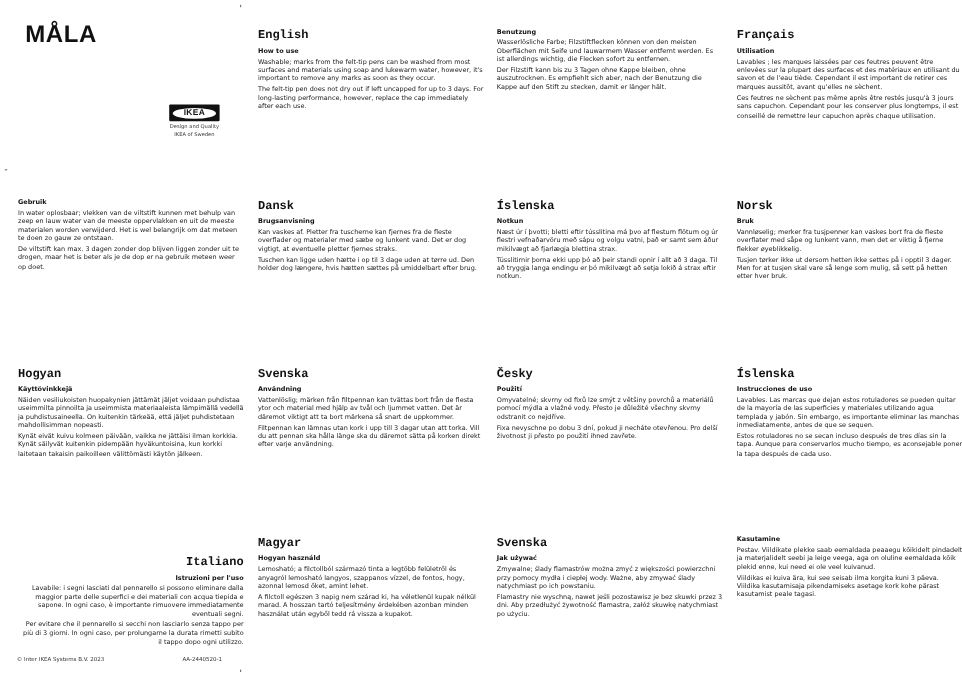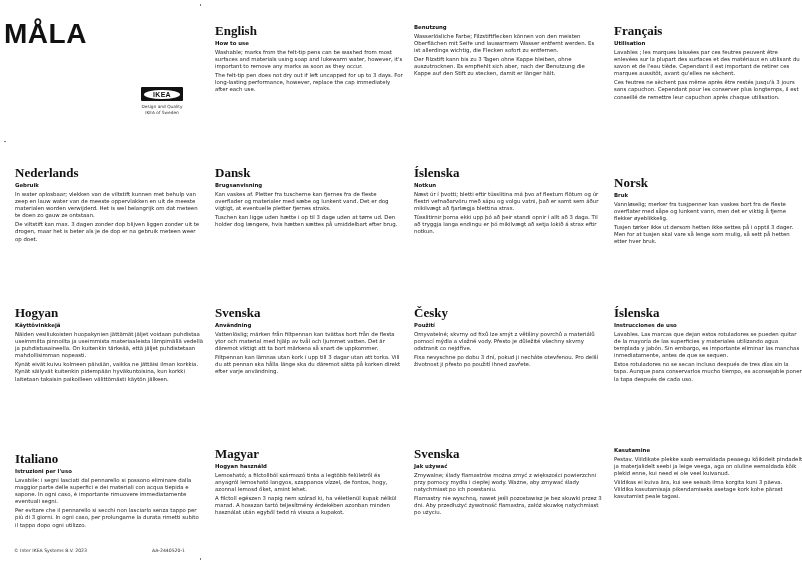--- a/index.html
+++ b/index.html
@@ -1,23 +1,23 @@
 <!DOCTYPE html>
 <html><head>
 <meta charset="utf-8">
 <style>
   html, body { margin:0; padding:0; background:#ffffff; }
   body { width:802px; height:566px; position:relative; overflow:hidden; font-family:"DejaVu Sans", sans-serif; color:#111; }
-  .title { position:absolute; left:4px; top:18px; font-family:"Liberation Sans", sans-serif; font-weight:bold; font-size:28px; letter-spacing:0.5px; color:#111; margin:0; }
+  .title { position:absolute; left:21px; top:18px; font-family:"Liberation Sans", sans-serif; font-weight:bold; font-size:20px; letter-spacing:0.5px; color:#111; margin:0; }
   .logo { position:absolute; left:140px; top:87px; width:44px; text-align:center; }
   .logo-box { width:42px; height:14px; background:#111; border-radius:1px; display:flex; align-items:center; justify-content:center; margin:0 auto; }
   .logo-oval { width:36px; height:9px; background:#fff; border-radius:50%; display:flex; align-items:center; justify-content:center; font-family:"Liberation Sans", sans-serif; font-weight:bold; font-size:7px; color:#111; letter-spacing:0.3px; }
   .logo-text { font-size:4.3px; line-height:5.5px; color:#333; margin-top:3px; }
   .section { position:absolute; width:188px; }
-  .section h2 { margin:0 0 3px 0; font-family:Liberation Serif, serif; font-weight:bold; font-size:13px; line-height:13px; color:#111; }
+  .section h2 { margin:0 0 3px 0; font-family:Liberation Mono, monospace; font-weight:bold; font-size:10px; line-height:13px; color:#111; }
   .section h3 { margin:0 0 2px 0; font-weight:bold; font-size:5.4px; line-height:7px; color:#111; }
   .section p { margin:0 0 2px 0; font-size:5.4px; line-height:7.1px; color:#222; }
   .footer-left { position:absolute; left:14px; top:548px; font-size:4.6px; color:#333; }
   .footer-right { position:absolute; left:152px; top:548px; font-size:4.6px; color:#333; }
   .tick { position:absolute; width:1px; height:2px; background:#777; }
 </style>
 </head>
 <body>
 
 <h1 class="title">MÅLA</h1>
@@ -44,38 +44,37 @@
   <p>Der Filzstift kann bis zu 3 Tagen ohne Kappe bleiben, ohne auszutrocknen. Es empfiehlt sich aber, nach der Benutzung die Kappe auf den Stift zu stecken, damit er länger hält.</p>
 </div>
 <div class="section" style="left:614px; top:24px;">
   <h2>Français</h2>
   <h3>Utilisation</h3>
   <p>Lavables ; les marques laissées par ces feutres peuvent être enlevées sur la plupart des surfaces et des matériaux en utilisant du savon et de l'eau tiède. Cependant il est important de retirer ces marques aussitôt, avant qu'elles ne sèchent.</p>
   <p>Ces feutres ne sèchent pas même après être restés jusqu'à 3 jours sans capuchon. Cependant pour les conserver plus longtemps, il est conseillé de remettre leur capuchon après chaque utilisation.</p>
 </div>
 
 <div class="section" style="left:15px; top:166px;">
-  <h2>Nederlands</h2>
   <h3>Gebruik</h3>
   <p>In water oplosbaar; vlekken van de viltstift kunnen met behulp van zeep en lauw water van de meeste oppervlakken en uit de meeste materialen worden verwijderd. Het is wel belangrijk om dat meteen te doen zo gauw ze ontstaan.</p>
   <p>De viltstift kan max. 3 dagen zonder dop blijven liggen zonder uit te drogen, maar het is beter als je de dop er na gebruik meteen weer op doet.</p>
 </div>
 <div class="section" style="left:215px; top:166px;">
   <h2>Dansk</h2>
   <h3>Brugsanvisning</h3>
   <p>Kan vaskes af. Pletter fra tuscherne kan fjernes fra de fleste overflader og materialer med sæbe og lunkent vand. Det er dog vigtigt, at eventuelle pletter fjernes straks.</p>
   <p>Tuschen kan ligge uden hætte i op til 3 dage uden at tørre ud. Den holder dog længere, hvis hætten sættes på umiddelbart efter brug.</p>
 </div>
 <div class="section" style="left:414px; top:166px;">
   <h2>Íslenska</h2>
   <h3>Notkun</h3>
   <p>Næst úr í þvotti; bletti eftir tússlitina má þvo af flestum flötum og úr flestri vefnaðarvöru með sápu og volgu vatni, það er samt sem áður mikilvægt að fjarlægja blettina strax.</p>
   <p>Tússlitirnir þorna ekki upp þó að þeir standi opnir í allt að 3 daga. Til að tryggja langa endingu er þó mikilvægt að setja lokið á strax eftir notkun.</p>
 </div>
-<div class="section" style="left:614px; top:166px;margin-top:10px;">
+<div class="section" style="left:614px; top:166px;">
   <h2>Norsk</h2>
   <h3>Bruk</h3>
   <p>Vannløselig; merker fra tusjpenner kan vaskes bort fra de fleste overflater med såpe og lunkent vann, men det er viktig å fjerne flekker øyeblikkelig.</p>
   <p>Tusjen tørker ikke ut dersom hetten ikke settes på i opptil 3 dager. Men for at tusjen skal vare så lenge som mulig, så sett på hetten etter hver bruk.</p>
 </div>
 
 <div class="section" style="left:15px; top:306px;">
   <h2>Hogyan</h2>
   <h3>Käyttövinkkejä</h3>
   <p>Näiden vesiliukoisten huopakynien jättämät jäljet voidaan puhdistaa useimmilta pinnoilta ja useimmista materiaaleista lämpimällä vedellä ja puhdistusaineella. On kuitenkin tärkeää, että jäljet puhdistetaan mahdollisimman nopeasti.</p>
@@ -93,21 +92,21 @@
   <p>Omyvatelné; skvrny od fixů lze smýt z většiny povrchů a materiálů pomocí mýdla a vlažné vody. Přesto je důležité všechny skvrny odstranit co nejdříve.</p>
   <p>Fixa nevyschne po dobu 3 dní, pokud ji necháte otevřenou. Pro delší životnost ji přesto po použití ihned zavřete.</p>
 </div>
 <div class="section" style="left:614px; top:306px;">
   <h2>Íslenska</h2>
   <h3>Instrucciones de uso</h3>
   <p>Lavables. Las marcas que dejan estos rotuladores se pueden quitar de la mayoría de las superficies y materiales utilizando agua templada y jabón. Sin embargo, es importante eliminar las manchas inmediatamente, antes de que se sequen.</p>
   <p>Estos rotuladores no se secan incluso después de tres días sin la tapa. Aunque para conservarlos mucho tiempo, es aconsejable poner la tapa después de cada uso.</p>
 </div>
 
-<div class="section" style="left:15px; top:452px;">
+<div class="section" style="left:15px; top:463px;text-align:right;">
   <h2>Italiano</h2>
   <h3>Istruzioni per l'uso</h3>
   <p>Lavabile: i segni lasciati dal pennarello si possono eliminare dalla maggior parte delle superfici e dei materiali con acqua tiepida e sapone. In ogni caso, è importante rimuovere immediatamente eventuali segni.</p>
   <p>Per evitare che il pennarello si secchi non lasciarlo senza tappo per più di 3 giorni. In ogni caso, per prolungarne la durata rimetti subito il tappo dopo ogni utilizzo.</p>
 </div>
 <div class="section" style="left:215px; top:447px;">
   <h2>Magyar</h2>
   <h3>Hogyan használd</h3>
   <p>Lemosható; a filctollból származó tinta a legtöbb felületről és anyagról lemosható langyos, szappanos vízzel, de fontos, hogy, azonnal lemosd őket, amint lehet.</p>
   <p>A filctoll egészen 3 napig nem szárad ki, ha véletlenül kupak nélkül marad. A hosszan tartó teljesítmény érdekében azonban minden használat után egyből tedd rá vissza a kupakot.</p>

